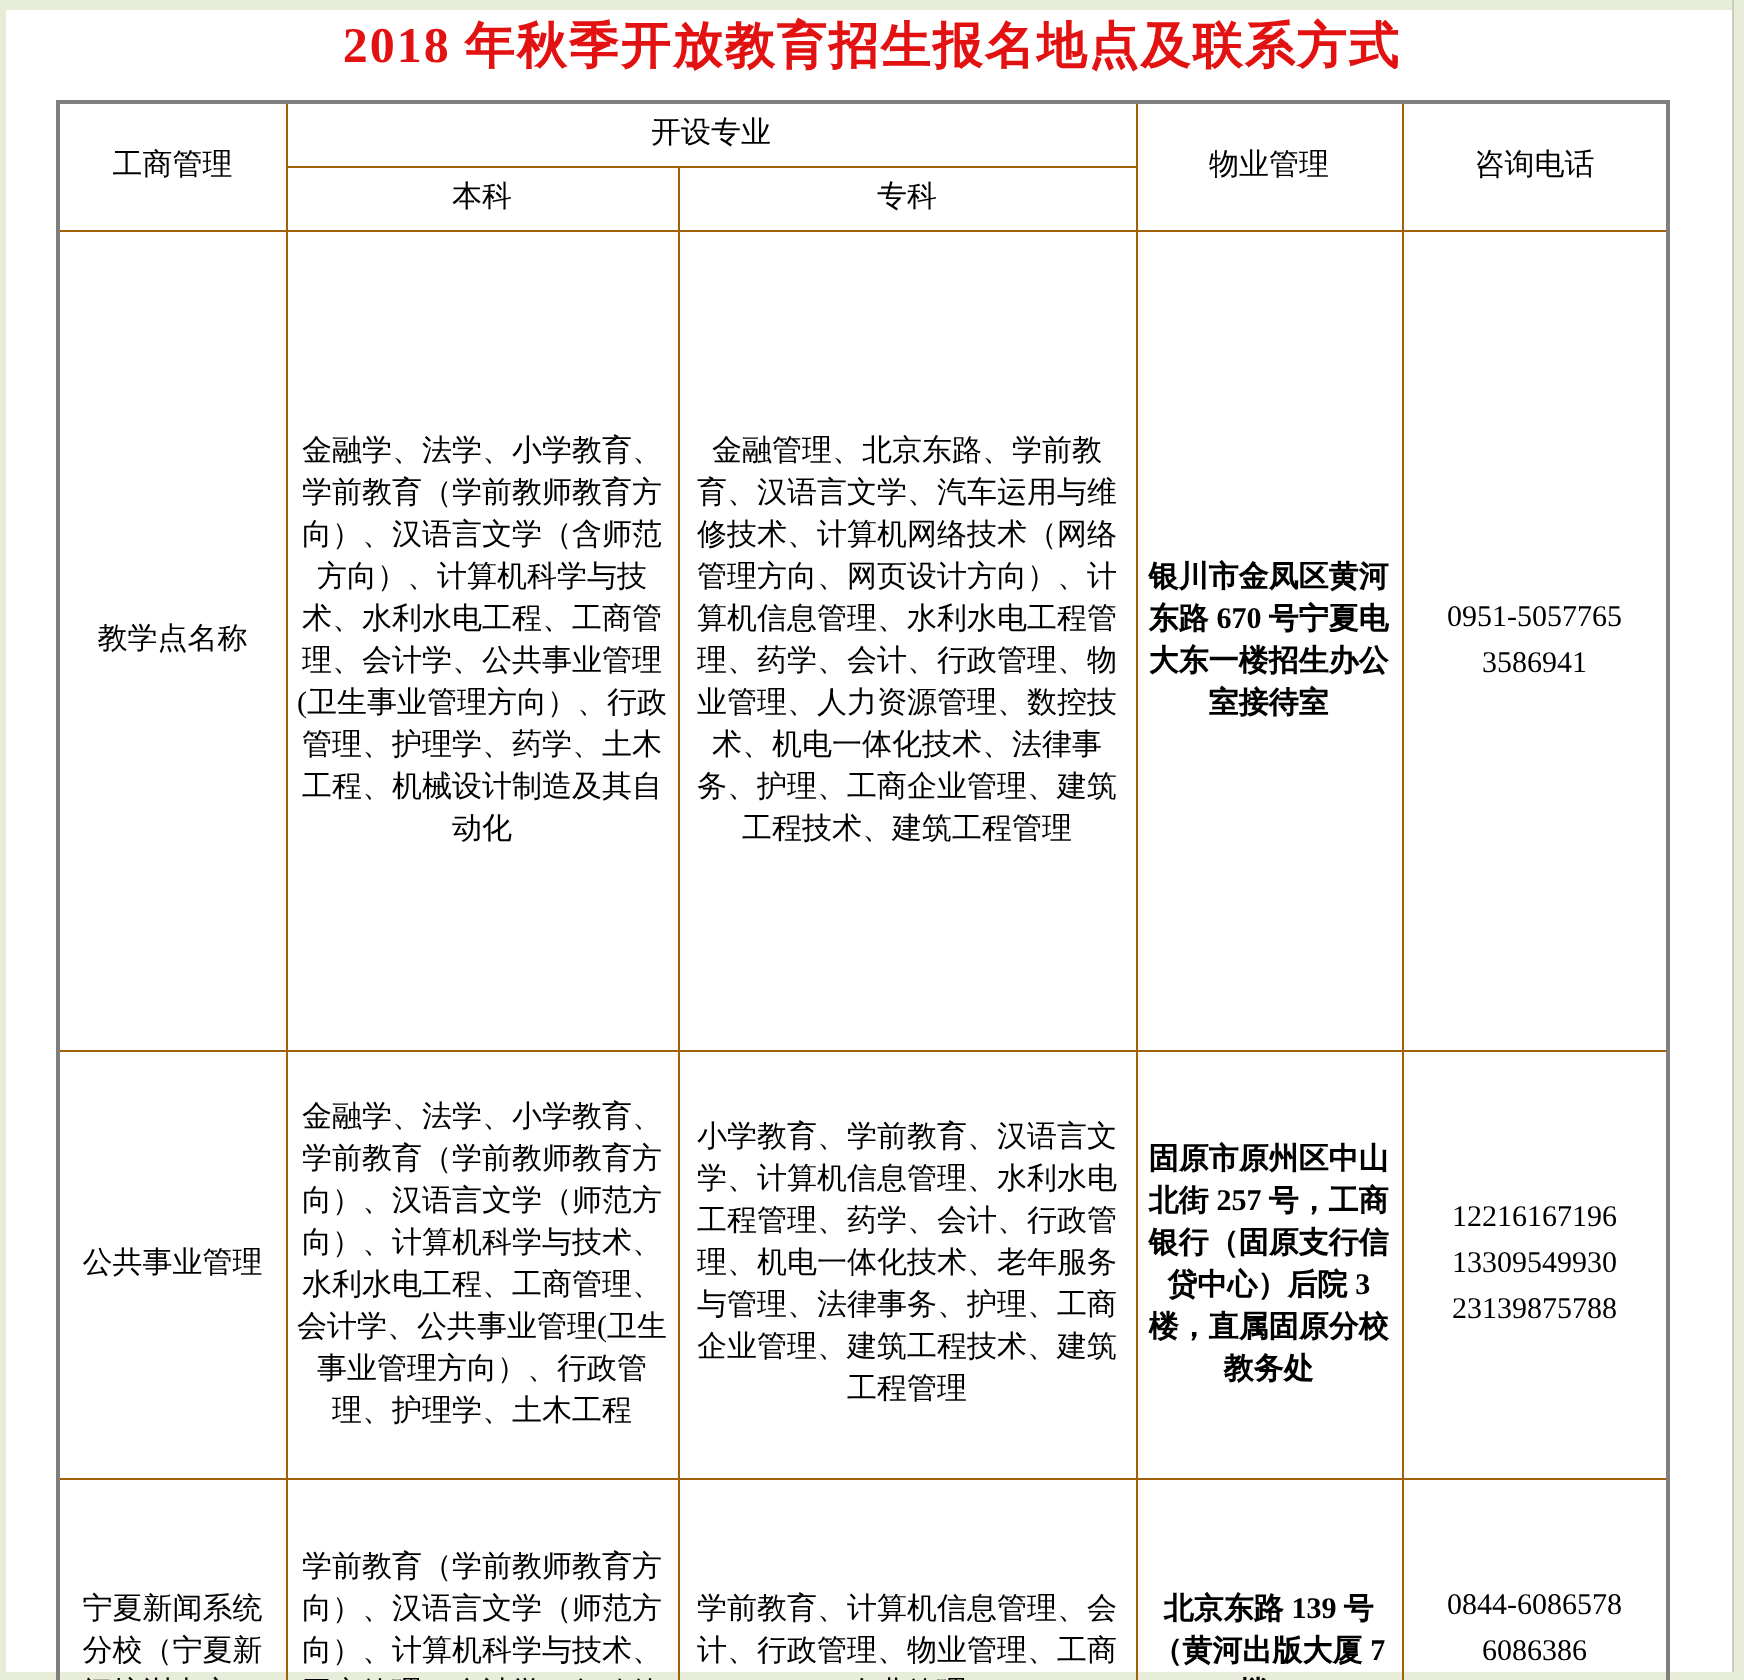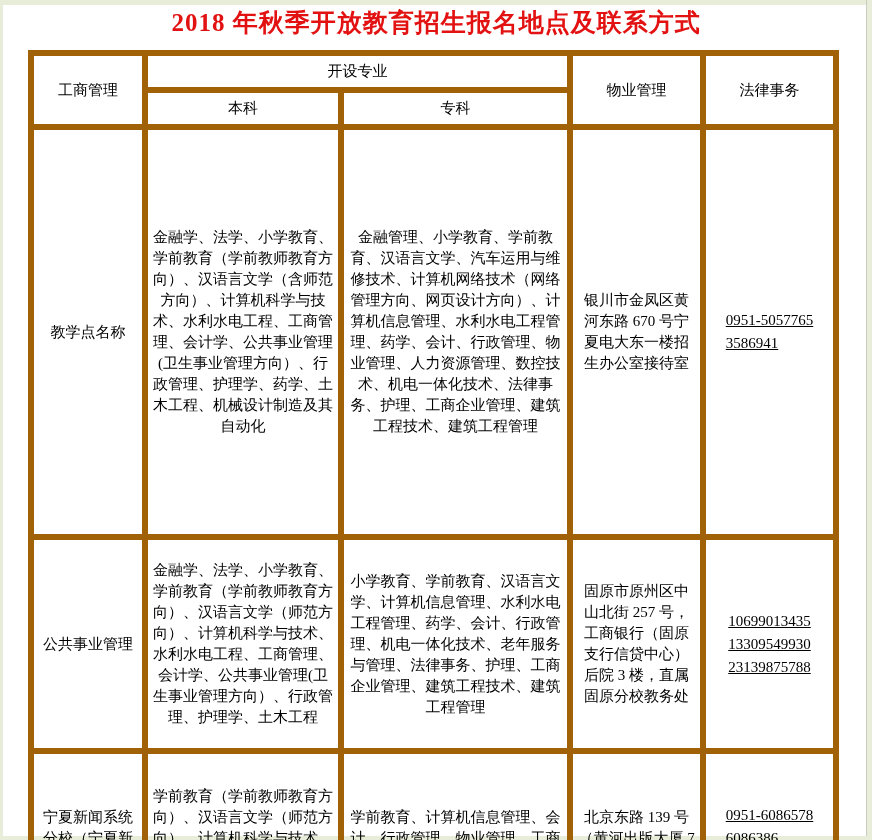--- a/index.html
+++ b/index.html
@@ -33,38 +33,38 @@
   table.enroll{
     position:absolute;left:28px;top:50px;
     width:805px;
     border-collapse:collapse;
     table-layout:fixed;
     border:2px solid #7f7f7f;
     font-size:15px;
     color:#000;
   }
   table.enroll td{
-    border:6px solid #a16207;
+    border:1px solid #a16207;
     text-align:center;
     vertical-align:middle;
     line-height:21px;
     padding:2px 5px;
     overflow:hidden;
     word-break:break-all;
   }
   td.hdr{height:27px;line-height:18px;}
   tr.r1{height:410px;}
   tr.r2{height:214px;}
   tr.r3{height:175px;}
   td.majors-r1b{vertical-align:top;padding-top:16px;text-align:left;}
   td.majors-top{vertical-align:top;padding-top:5px;}
   td.name-cell{line-height:23px;padding:2px 7px;}
-  td.loc-cell{line-height:22px;padding:2px 6px;}
+  td.loc-cell{line-height:22px;padding:2px 6px;font-weight:bold;}
   .phone-wrap{text-align:center;}
-  .phone-block{display:inline-block;text-align:left;line-height:23px;text-decoration:underline;}
+  .phone-block{display:inline-block;text-align:center;line-height:23px;}
 </style>
 </head>
 <body>
 
 <div class="canvas">
   <div class="edge edge-top"></div>
   <div class="edge edge-left"></div>
   <div class="edge edge-right"></div>
   <div class="edge edge-bottom"></div>
 
@@ -76,62 +76,62 @@
       <col style="width:196px">
       <col style="width:229px">
       <col style="width:133px">
       <col style="width:133px">
     </colgroup>
     <tbody>
       <tr>
         <td class="hdr" rowspan="2">工商管理</td>
         <td class="hdr" colspan="2">开设专业</td>
         <td class="hdr" rowspan="2">物业管理</td>
-        <td class="hdr" rowspan="2">法律事务</td>
+        <td class="hdr" rowspan="2">咨询电话</td>
       </tr>
       <tr>
         <td class="hdr">本科</td>
         <td class="hdr">专科</td>
       </tr>
 
       <tr class="r1">
         <td class="name-cell">教学点名称</td>
         <td class="majors-r1b">金融学、法学、小学教育、学前教育（学前教师教育方向）、汉语言文学（含师范方向）、计算机科学与技术、水利水电工程、工商管理、会计学、公共事业管理(卫生事业管理方向）、行政管理、护理学、药学、土木工程、机械设计制造及其自动化</td>
-        <td>金融管理、小学教育、学前教育、汉语言文学、汽车运用与维修技术、计算机网络技术（网络管理方向、网页设计方向）、计算机信息管理、水利水电工程管理、药学、会计、行政管理、物业管理、人力资源管理、数控技术、机电一体化技术、法律事务、护理、工商企业管理、建筑工程技术、建筑工程管理</td>
+        <td>金融管理、北京东路、学前教育、汉语言文学、汽车运用与维修技术、计算机网络技术（网络管理方向、网页设计方向）、计算机信息管理、水利水电工程管理、药学、会计、行政管理、物业管理、人力资源管理、数控技术、机电一体化技术、法律事务、护理、工商企业管理、建筑工程技术、建筑工程管理</td>
         <td class="loc-cell">银川市金凤区黄河东路 670 号宁夏电大东一楼招生办公室接待室</td>
         <td class="phone-wrap">
           <div class="phone-block">
             <div>0951-5057765</div>
             <div>3586941</div>
           </div>
         </td>
       </tr>
 
       <tr class="r2">
         <td class="name-cell">公共事业管理</td>
         <td class="majors-top">金融学、法学、小学教育、学前教育（学前教师教育方向）、汉语言文学（师范方向）、计算机科学与技术、水利水电工程、工商管理、会计学、公共事业管理(卫生事业管理方向）、行政管理、护理学、土木工程</td>
         <td class="majors-top">小学教育、学前教育、汉语言文学、计算机信息管理、水利水电工程管理、药学、会计、行政管理、机电一体化技术、老年服务与管理、法律事务、护理、工商企业管理、建筑工程技术、建筑工程管理</td>
         <td class="loc-cell">固原市原州区中山北街 257 号，工商银行（固原支行信贷中心）后院 3 楼，直属固原分校教务处</td>
         <td class="phone-wrap">
           <div class="phone-block">
-            <div>10699013435</div>
+            <div>12216167196</div>
             <div>13309549930</div>
             <div>23139875788</div>
           </div>
         </td>
       </tr>
 
       <tr class="r3">
         <td class="name-cell">宁夏新闻系统分校（宁夏新闻培训中心）</td>
         <td class="majors-top">学前教育（学前教师教育方向）、汉语言文学（师范方向）、计算机科学与技术、工商管理、会计学、行政管理</td>
         <td class="majors-top">学前教育、计算机信息管理、会计、行政管理、物业管理、工商企业管理</td>
         <td class="loc-cell">北京东路 139 号（黄河出版大厦 7 楼）</td>
         <td class="phone-wrap">
           <div class="phone-block">
-            <div>0951-6086578</div>
+            <div>0844-6086578</div>
             <div>6086386</div>
             <div>6086598</div>
           </div>
         </td>
       </tr>
     </tbody>
   </table>
 </div>
 
 </body></html>

